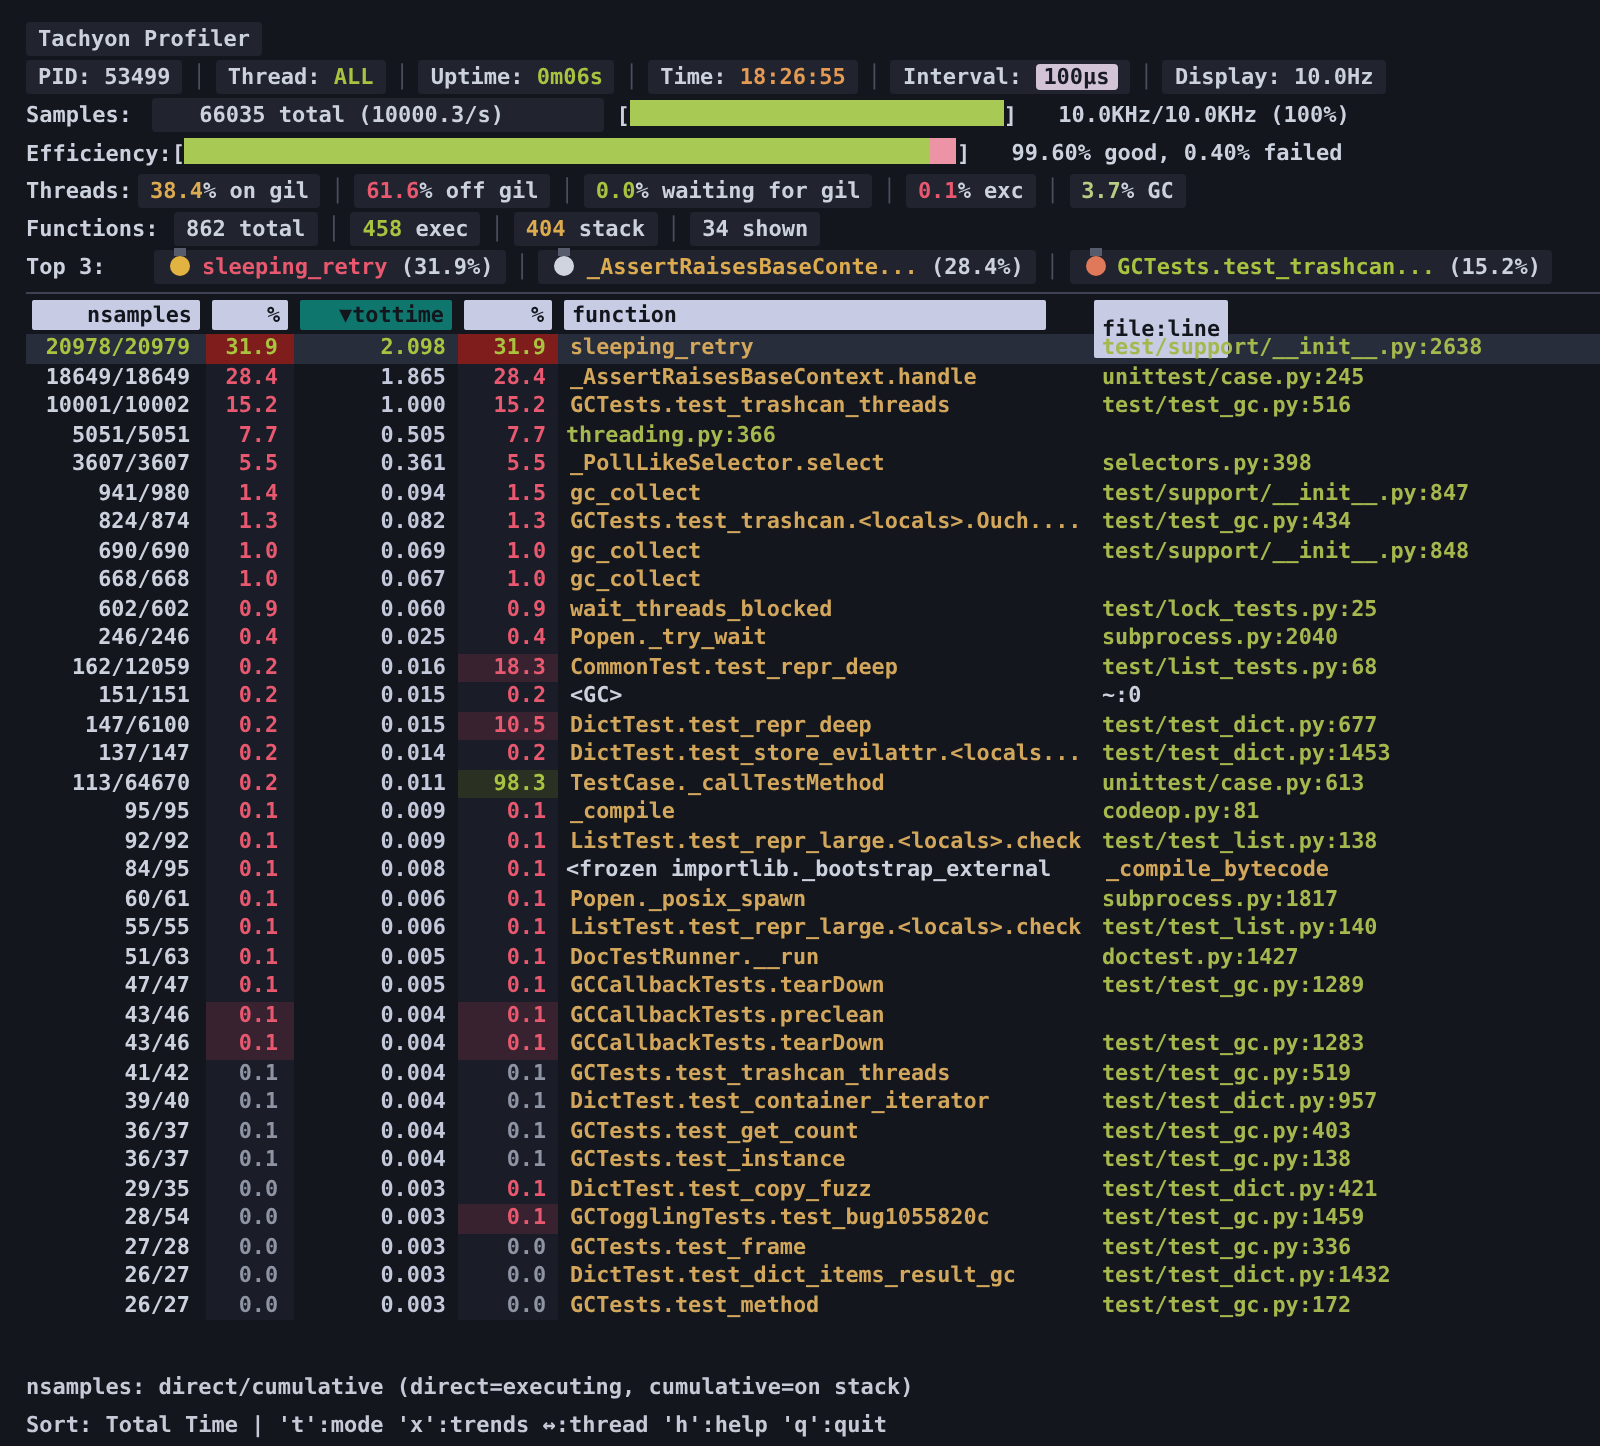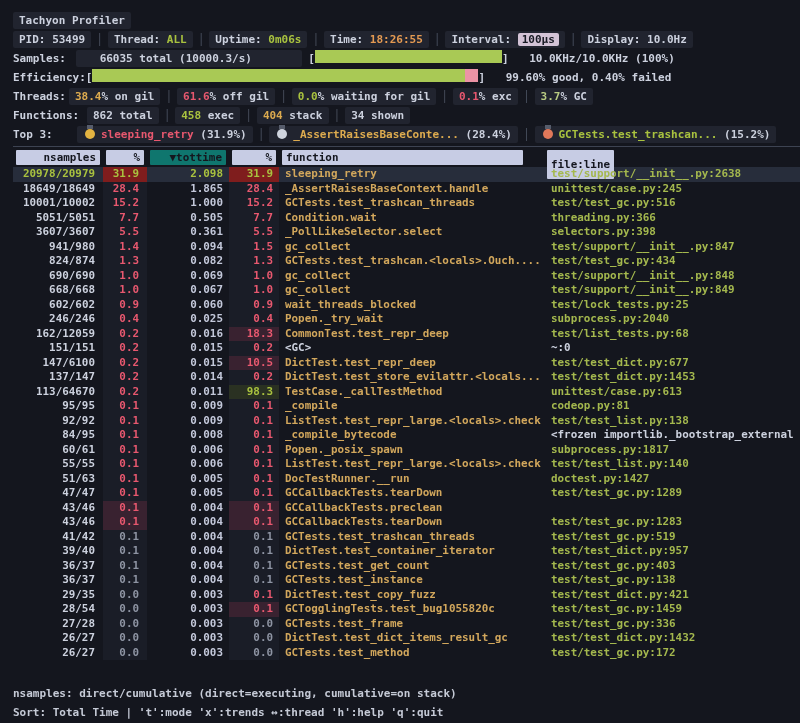--- a/index.html
+++ b/index.html
@@ -148,21 +148,20 @@
           <div class="ce cell-tt ra c-lav">1.000</div>
           <div class="ce cell-p2 ra c-r">15.2</div>
           <div class="ce cell-fn c-tan">GCTests.test_trashcan_threads</div>
           <div class="ce cell-fl c-ol">test/test_gc.py:516</div>
         </div>
         <div class="tbl-row">
           <div class="ce cell-ns ra c-w">5051/5051</div>
           <div class="ce cell-p1 ra c-r">7.7</div>
           <div class="ce cell-tt ra c-lav">0.505</div>
           <div class="ce cell-p2 ra c-r">7.7</div>
-          <div class="ce cell-fn c-tan">Condition.wait</div>
           <div class="ce cell-fl c-ol">threading.py:366</div>
         </div>
         <div class="tbl-row">
           <div class="ce cell-ns ra c-w">3607/3607</div>
           <div class="ce cell-p1 ra c-r">5.5</div>
           <div class="ce cell-tt ra c-lav">0.361</div>
           <div class="ce cell-p2 ra c-r">5.5</div>
           <div class="ce cell-fn c-tan">_PollLikeSelector.select</div>
           <div class="ce cell-fl c-ol">selectors.py:398</div>
         </div>
@@ -189,21 +188,20 @@
           <div class="ce cell-p2 ra c-r">1.0</div>
           <div class="ce cell-fn c-tan">gc_collect</div>
           <div class="ce cell-fl c-ol">test/support/__init__.py:848</div>
         </div>
         <div class="tbl-row">
           <div class="ce cell-ns ra c-w">668/668</div>
           <div class="ce cell-p1 ra c-r">1.0</div>
           <div class="ce cell-tt ra c-lav">0.067</div>
           <div class="ce cell-p2 ra c-r">1.0</div>
           <div class="ce cell-fn c-tan">gc_collect</div>
-          <div class="ce cell-fl c-ol">test/support/__init__.py:849</div>
         </div>
         <div class="tbl-row">
           <div class="ce cell-ns ra c-w">602/602</div>
           <div class="ce cell-p1 ra c-r">0.9</div>
           <div class="ce cell-tt ra c-lav">0.060</div>
           <div class="ce cell-p2 ra c-r">0.9</div>
           <div class="ce cell-fn c-tan">wait_threads_blocked</div>
           <div class="ce cell-fl c-ol">test/lock_tests.py:25</div>
         </div>
         <div class="tbl-row">
@@ -268,22 +266,22 @@
           <div class="ce cell-tt ra c-lav">0.009</div>
           <div class="ce cell-p2 ra c-r">0.1</div>
           <div class="ce cell-fn c-tan">ListTest.test_repr_large.&lt;locals&gt;.check</div>
           <div class="ce cell-fl c-ol">test/test_list.py:138</div>
         </div>
         <div class="tbl-row">
           <div class="ce cell-ns ra c-w">84/95</div>
           <div class="ce cell-p1 ra c-r">0.1</div>
           <div class="ce cell-tt ra c-lav">0.008</div>
           <div class="ce cell-p2 ra c-r">0.1</div>
+          <div class="ce cell-fl c-w">&lt;frozen importlib._bootstrap_external</div>
           <div class="ce cell-fn c-tan">_compile_bytecode</div>
-          <div class="ce cell-fl c-w">&lt;frozen importlib._bootstrap_external</div>
         </div>
         <div class="tbl-row">
           <div class="ce cell-ns ra c-w">60/61</div>
           <div class="ce cell-p1 ra c-r">0.1</div>
           <div class="ce cell-tt ra c-lav">0.006</div>
           <div class="ce cell-p2 ra c-r">0.1</div>
           <div class="ce cell-fn c-tan">Popen._posix_spawn</div>
           <div class="ce cell-fl c-ol">subprocess.py:1817</div>
         </div>
         <div class="tbl-row">

